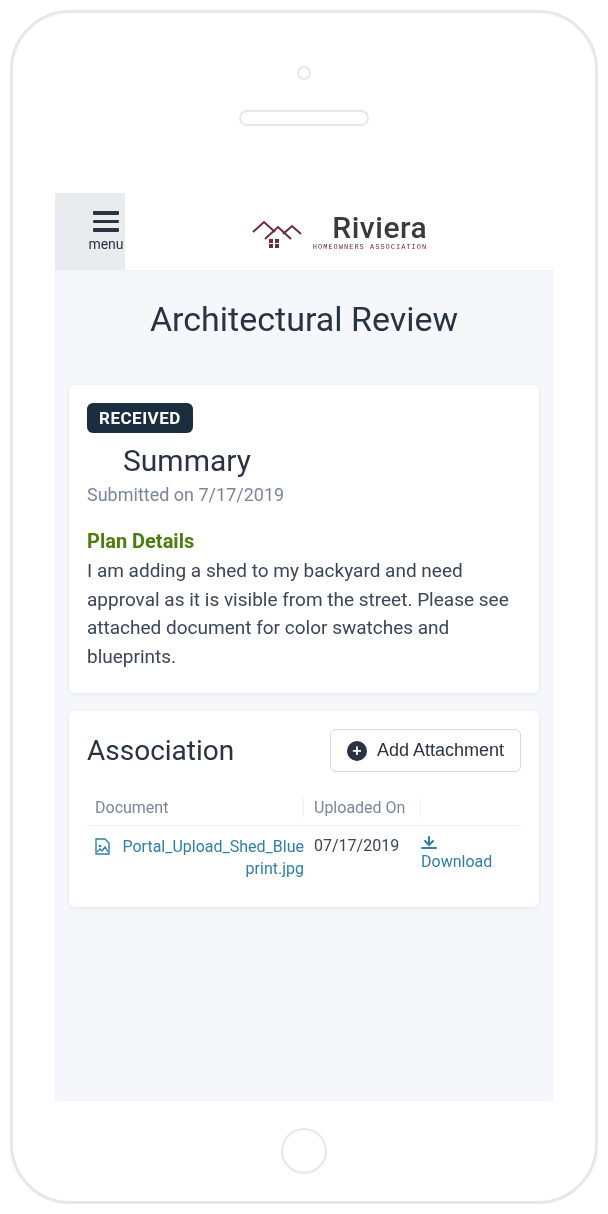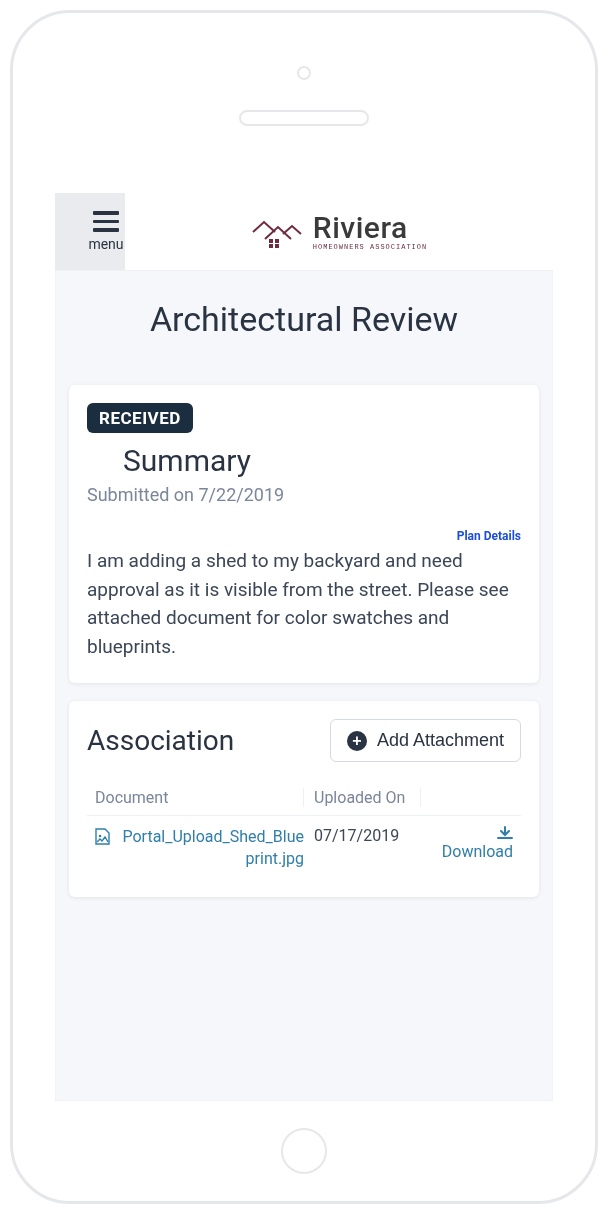--- a/index.html
+++ b/index.html
@@ -109,20 +109,21 @@
   }
   .brand-logo {
     display: flex;
     align-items: center;
     gap: 6px;
   }
   .brand-text {
     display: flex;
     flex-direction: column;
     line-height: 1;
+    text-align: right;
   }
   .brand-name {
     font-size: 30px;
     font-weight: 500;
     color: #3a3a3a;
     letter-spacing: 0.5px;
   }
   .brand-sub {
     font-size: 7px;
     letter-spacing: 1px;
@@ -162,25 +163,24 @@
     color: #2a3342;
     margin-top: 10px;
     margin-left: 36px;
   }
   .submitted {
     font-size: 18px;
     color: #7a8699;
     margin-top: 6px;
   }
   .section-label {
-    font-size: 12px;
+    font-size: 20px;
     font-weight: 700;
-    color: #1d4ed8;
+    color: #4d7c0f;
     margin-top: 24px;
-    text-align: right;
   }
   .body-text {
     font-size: 19px;
     color: #3b4657;
     line-height: 1.5;
     margin-top: 4px;
   }
   .attach-header {
     display: flex;
     align-items: center;
@@ -249,21 +249,21 @@
     flex-shrink: 0;
     margin-top: 2px;
   }
   .td-up { flex: 0 0 28%; padding-left: 10px; color: #3b4657; }
   .td-act {
     flex: 1;
     color: #2f7fa8;
     text-align: center;
     display: flex;
     flex-direction: column;
-    align-items: flex-end;
+    align-items: flex-start;
     gap: 2px;
     cursor: pointer;
   }
 </style>
 </head>
 <body>
 
 <div class="phone-frame">
   <div class="phone-top">
     <div class="phone-camera"></div>
@@ -301,21 +301,21 @@
         </div>
       </div>
     </div>
 
     <div class="page-title">Architectural Review</div>
 
     <div class="card">
       <span class="badge">RECEIVED</span>
       <div class="summary-title">Summary</div>
       <div class="submitted">
-        <span>Submitted on </span><span>7/22/2019</span>
+        <span>Submitted on </span><span>7/17/2019</span>
       </div>
       <div class="section-label">Plan Details</div>
       <div class="body-text">I am adding a shed to my backyard and need approval as it is visible from the street. Please see attached document for color swatches and blueprints.</div>
     </div>
 
     <div class="card">
       <div class="attach-header">
         <div class="attach-title">Association</div>
         <button class="add-btn">
           <span class="plus-circle">+</span>

